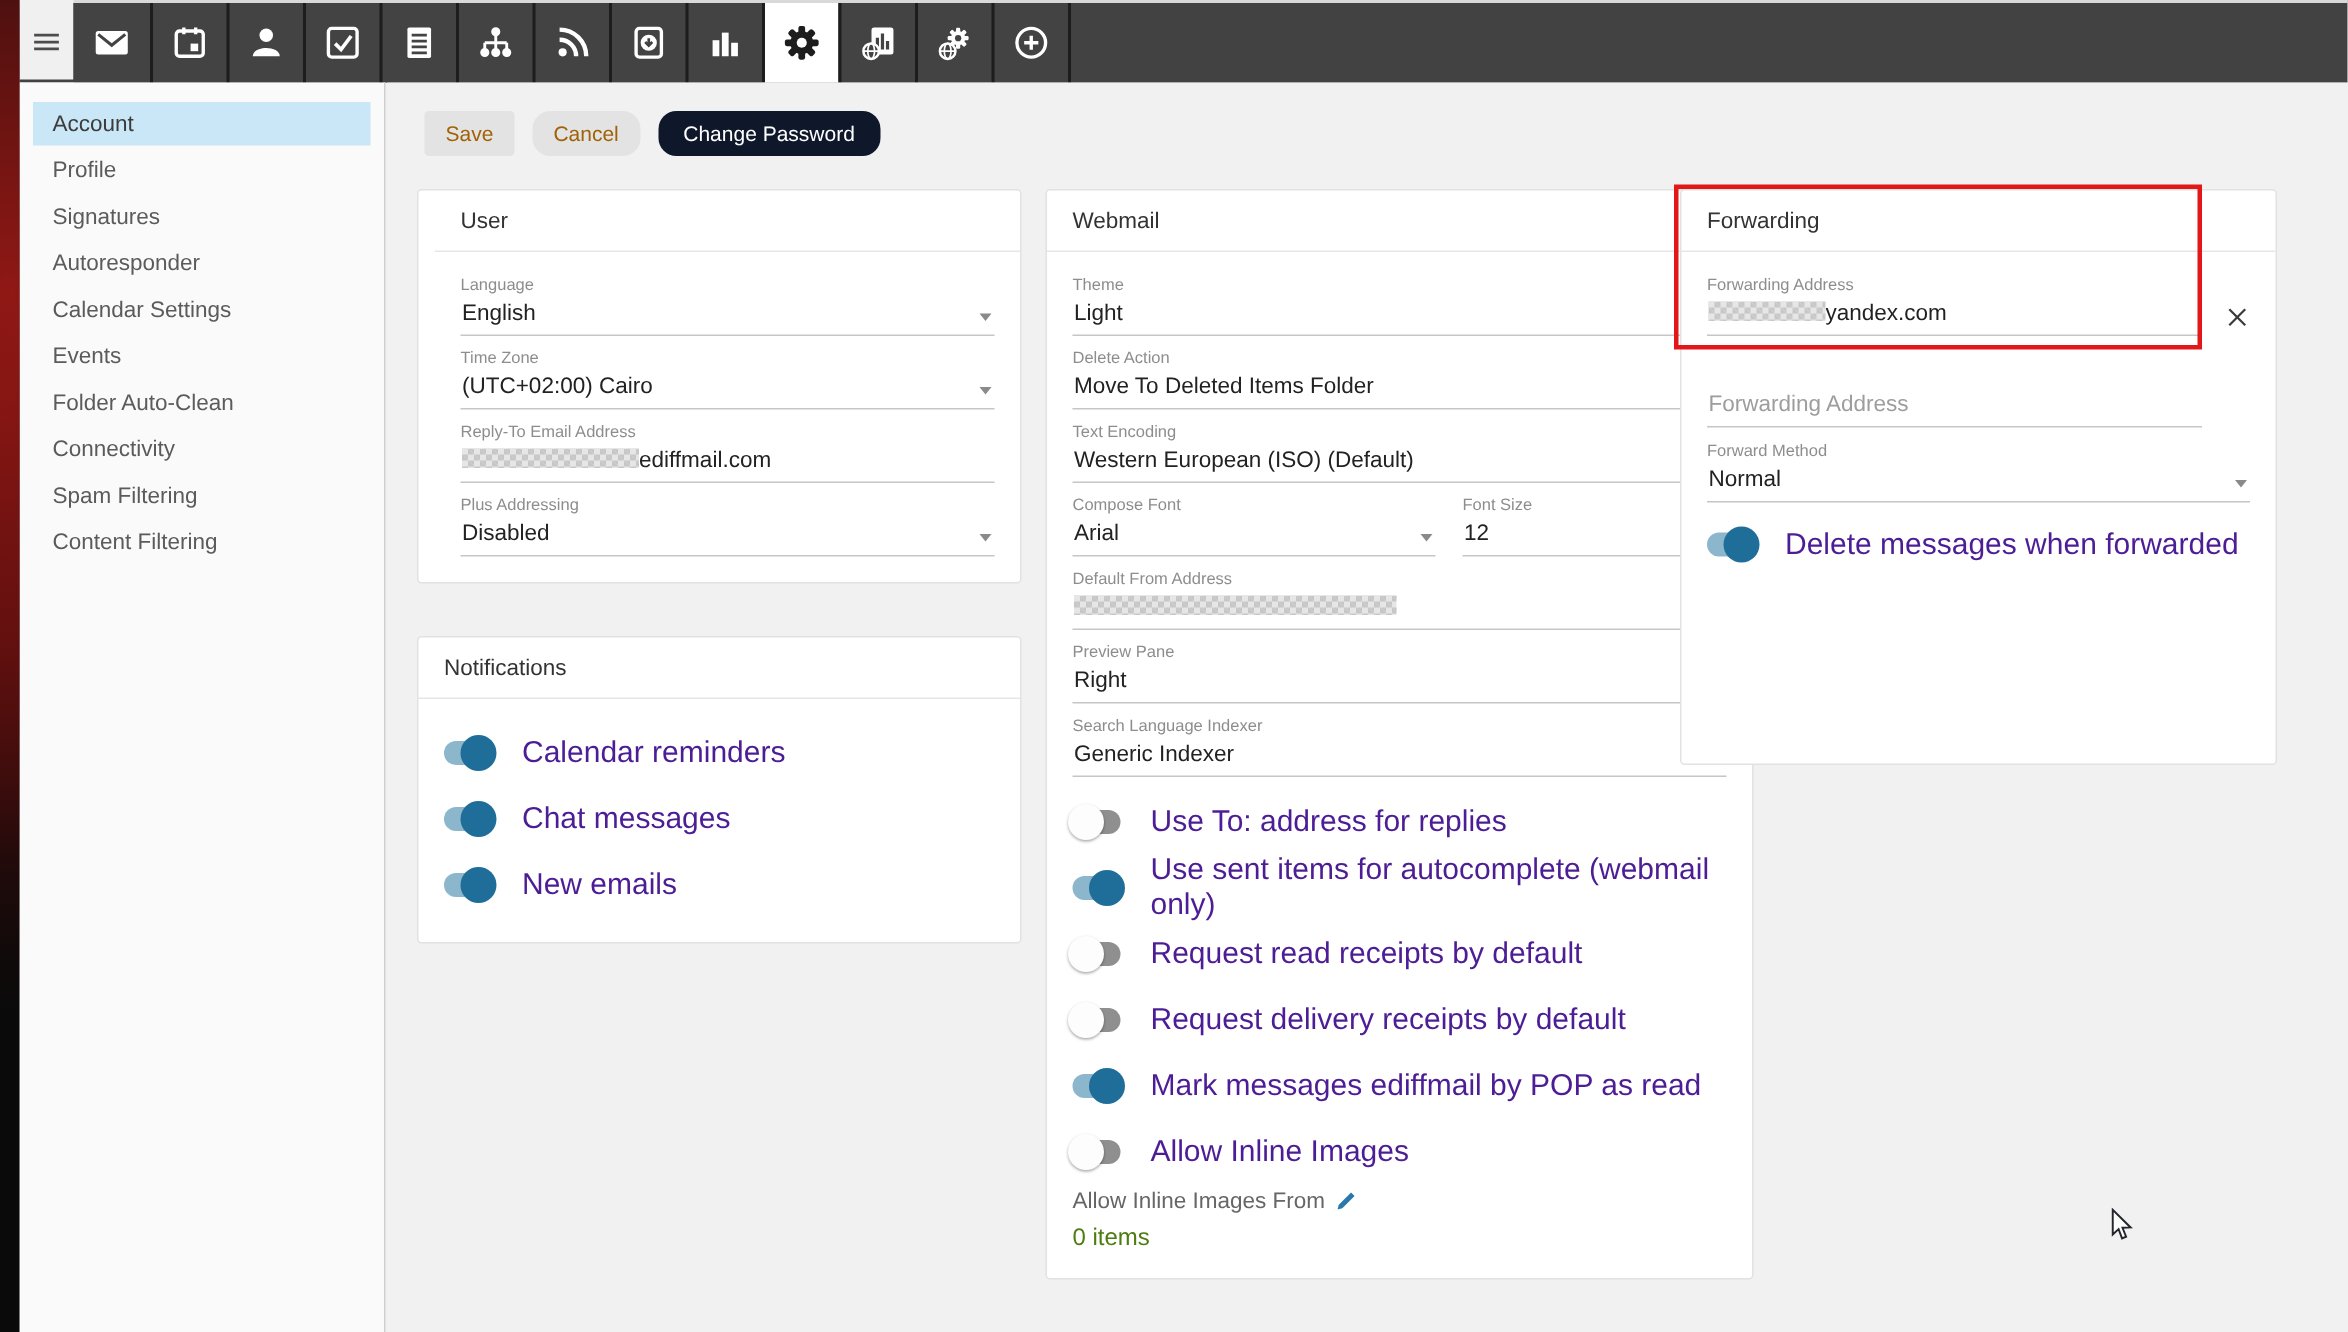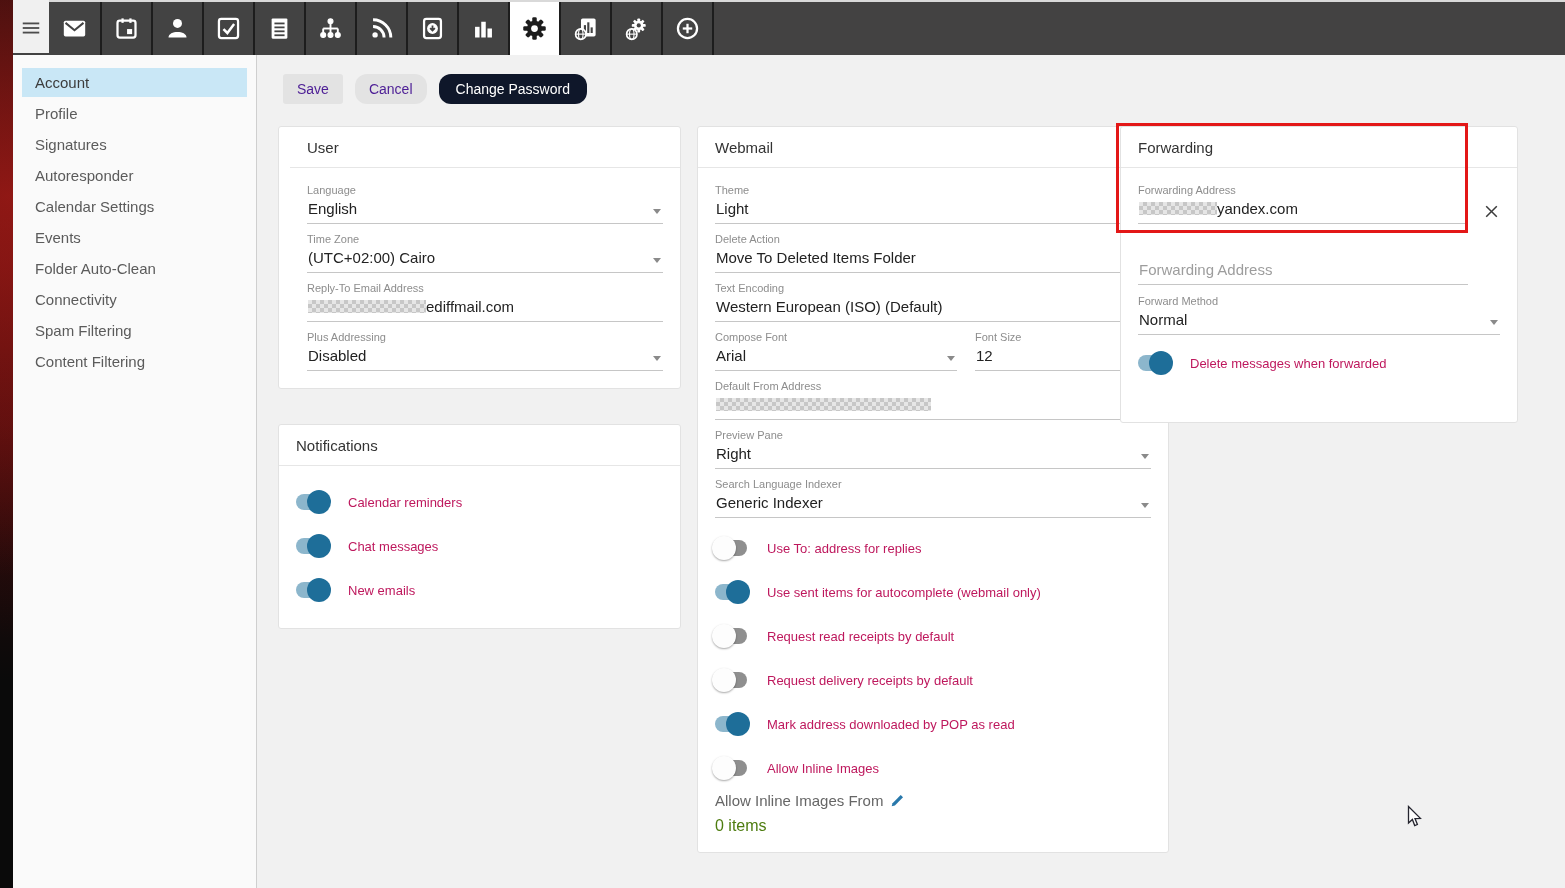--- a/index.html
+++ b/index.html
@@ -26,21 +26,21 @@
   
   .sidebar { position:absolute; left:13px; top:55px; width:244px; bottom:0; background:#fafafa; border-right:1px solid #cfcfcf; padding-top:13px; z-index:2; }
   .nav-item { height:29px; margin:0 9px 2px 9px; display:flex; align-items:center; padding-left:13px; font-size:15px; color:#5b5b5b; cursor:pointer; }
   .nav-item.selected { background:#c9e7f6; color:#3c3c3c; }
 
   
   .content { position:absolute; left:258px; top:55px; right:0; bottom:0; background:#f1f1f1; }
 
   .actions-row { position:absolute; left:25px; top:19px; display:flex; align-items:center; }
   .btn { font-family:"Liberation Sans",sans-serif; font-size:14px; border:none; border-radius:3px; padding:7px 14px; cursor:default; }
-  .btn.disabled { background:#e3e3e3; color:#4c1d95; }
+  .btn.disabled { background:#e3e3e3; color:#a16207; }
   .btn.primary { background:#0f172a; color:#ffffff; padding:7px 17px; cursor:pointer;text-align:center; }
   .btn + .btn { margin-left:12px;border-radius:12px; }
 
   .card { position:absolute; background:#fff; border:1px solid #e2e2e2; border-radius:3px; }
   .card-header { padding:12px 17px 11px 17px; font-size:15px; color:#333; border-bottom:1px solid #e6e6e6; }
   .card-body { padding:16px 17px 17px 17px; }
 
   .field { position:relative; margin-bottom:9px; }
   .field-label { font-size:11px; color:#8d8d8d; margin-bottom:3px; }
   .field-value { font-size:15px; color:#222; padding:1px 14px 6px 1px; border-bottom:1px solid #c6c6c6; min-height:21px; white-space:nowrap; overflow:hidden; }
@@ -55,21 +55,21 @@
         linear-gradient(45deg,#c7c7c7 25%,#e6e6e6 25%,#e6e6e6 75%,#c7c7c7 75%);
       background-size:8px 8px; background-position:0 0,4px 4px; }
 
   .toggle-row { display:flex; align-items:center; height:28px; margin-bottom:16px; }
   .toggle { position:relative; width:32px; height:16px; border-radius:8px; flex:0 0 32px; cursor:pointer; }
   .toggle.on { background:#8cb6cc; }
   .toggle.off { background:#8f8f8f; }
   .knob { position:absolute; width:24px; height:24px; border-radius:50%; top:-4px; }
   .toggle.on .knob { right:-3px; background:#1e6e99; }
   .toggle.off .knob { left:-3px; background:#fdfdfd; box-shadow:0 1px 2px rgba(0,0,0,.35); }
-  .toggle-label { margin-left:20px; font-size:13px; color:#be185d; }
+  .toggle-label { margin-left:20px; font-size:20px; color:#4c1d95; }
 
   .inline-from { font-size:15px; color:#666; margin-top:6px; display:flex; align-items:center; }
   .inline-from svg { margin-left:7px; cursor:pointer; }
   .items-count { font-size:16px; color:#4d7c0f; margin-top:8px; }
 
   
   .fw-row { display:flex; align-items:flex-end; }
   .fw-field { width:330px; }
   .close-btn { margin-left:16px; margin-bottom:4px; cursor:pointer; line-height:0; }
   .fw-input { width:330px; border:none; border-bottom:1px solid #c6c6c6; font-family:"Liberation Sans",sans-serif; font-size:15px; color:#222; padding:1px 1px 6px 1px; margin-top:36px; background:transparent; outline:none; }
@@ -378,40 +378,40 @@
       <div class="toggle-row">
         <span class="toggle off">
             <span class="knob"></span>
           </span>
         <span class="toggle-label">Request delivery receipts by default</span>
       </div>
       <div class="toggle-row">
         <span class="toggle on">
             <span class="knob"></span>
           </span>
-        <span class="toggle-label">Mark address downloaded by POP as read</span>
+        <span class="toggle-label">Mark messages ediffmail by POP as read</span>
       </div>
       <div class="toggle-row" style="margin-bottom:10px;">
         <span class="toggle off">
             <span class="knob"></span>
           </span>
         <span class="toggle-label">Allow Inline Images</span>
       </div>
 
       <div class="inline-from">
         <span>Allow Inline Images From</span>
         <svg width="15" height="15" viewBox="0 0 16 16">
             <path d="M1.8 14.2 l0.9-3.4 8.7-8.7 2.5 2.5 -8.7 8.7 z" fill="#2878ab"></path>
           </svg>
       </div>
       <div class="items-count">0 items</div>
     </div>
   </div>
 
-  <div class="card" style="left:862px; top:71px; width:398px; height:297px;">
+  <div class="card" style="left:862px; top:71px; width:398px; height:384px;">
     <div class="card-header">Forwarding</div>
     <div class="card-body">
       <div class="fw-row">
         <div class="field fw-field" style="margin-bottom:0;">
           <div class="field-label">Forwarding Address</div>
           <div class="field-value"><span class="redact" style="width:78px"></span><span>yandex.com</span></div>
         </div>
         <span class="close-btn">
           <svg width="17" height="17" viewBox="0 0 16 16" stroke="#3a3a3a" stroke-width="1.4">
               <line x1="3" y1="3" x2="13" y2="13"></line>

